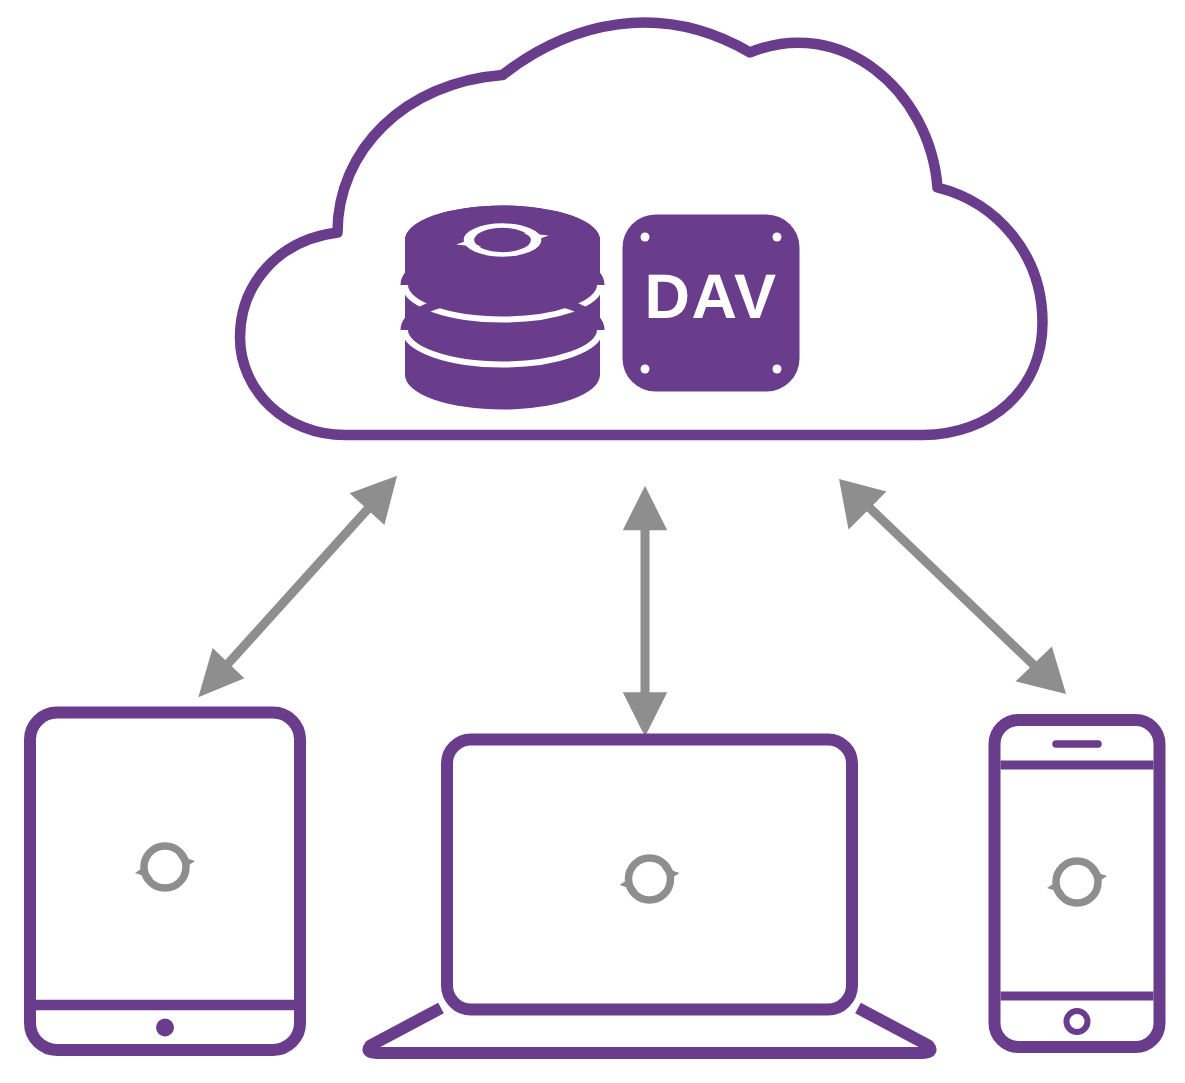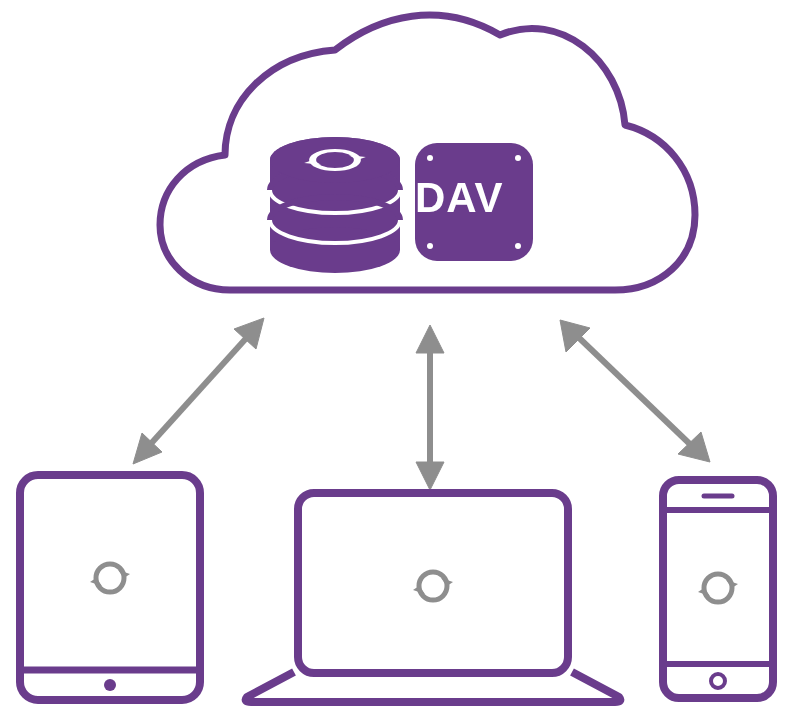--- a/index.html
+++ b/index.html
@@ -10,21 +10,21 @@
       font-family: Arial, sans-serif;
       background: white;
     }
     .canvas { position: relative; width: 790px; height: 722px; }
     svg { display: block; }
     .dav-label {
       position: absolute;
       top: 174px;
       left: 415px;
       width: 118px;
-      text-align: left;
+      text-align: center;
       font-family: "Arial Black", Arial, sans-serif;
       font-weight: 900;
       font-size: 42px;
       color: #ffffff;
       letter-spacing: 1px;
     }
   </style>
 </head>
 <body>
 

